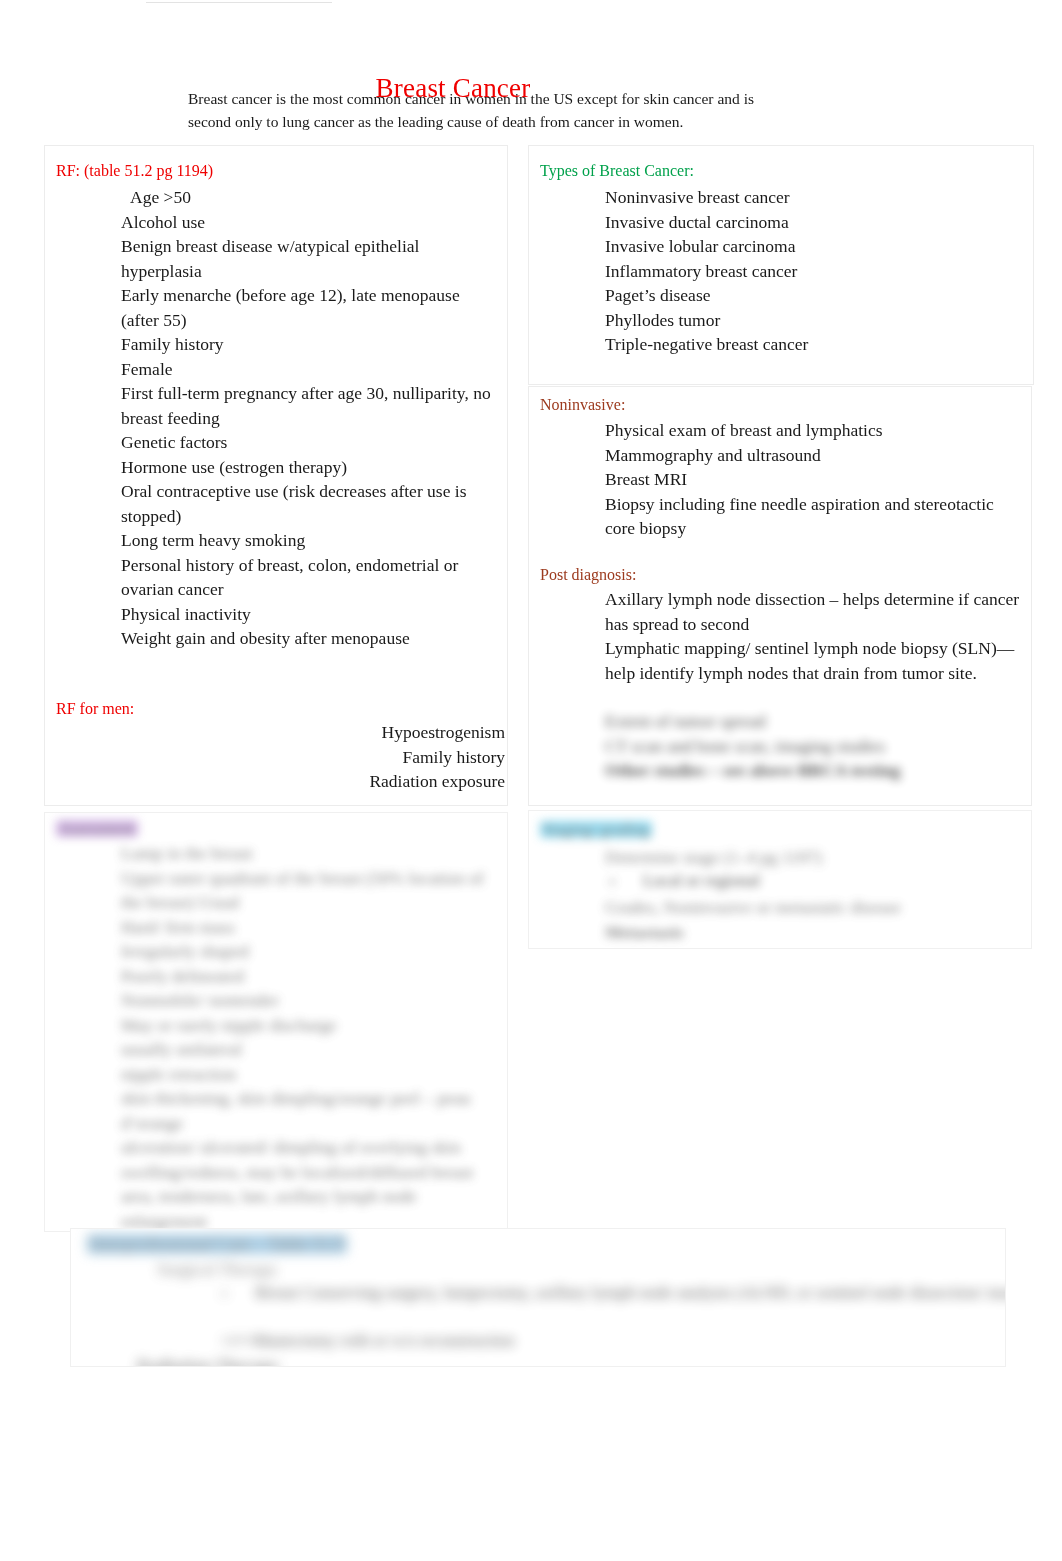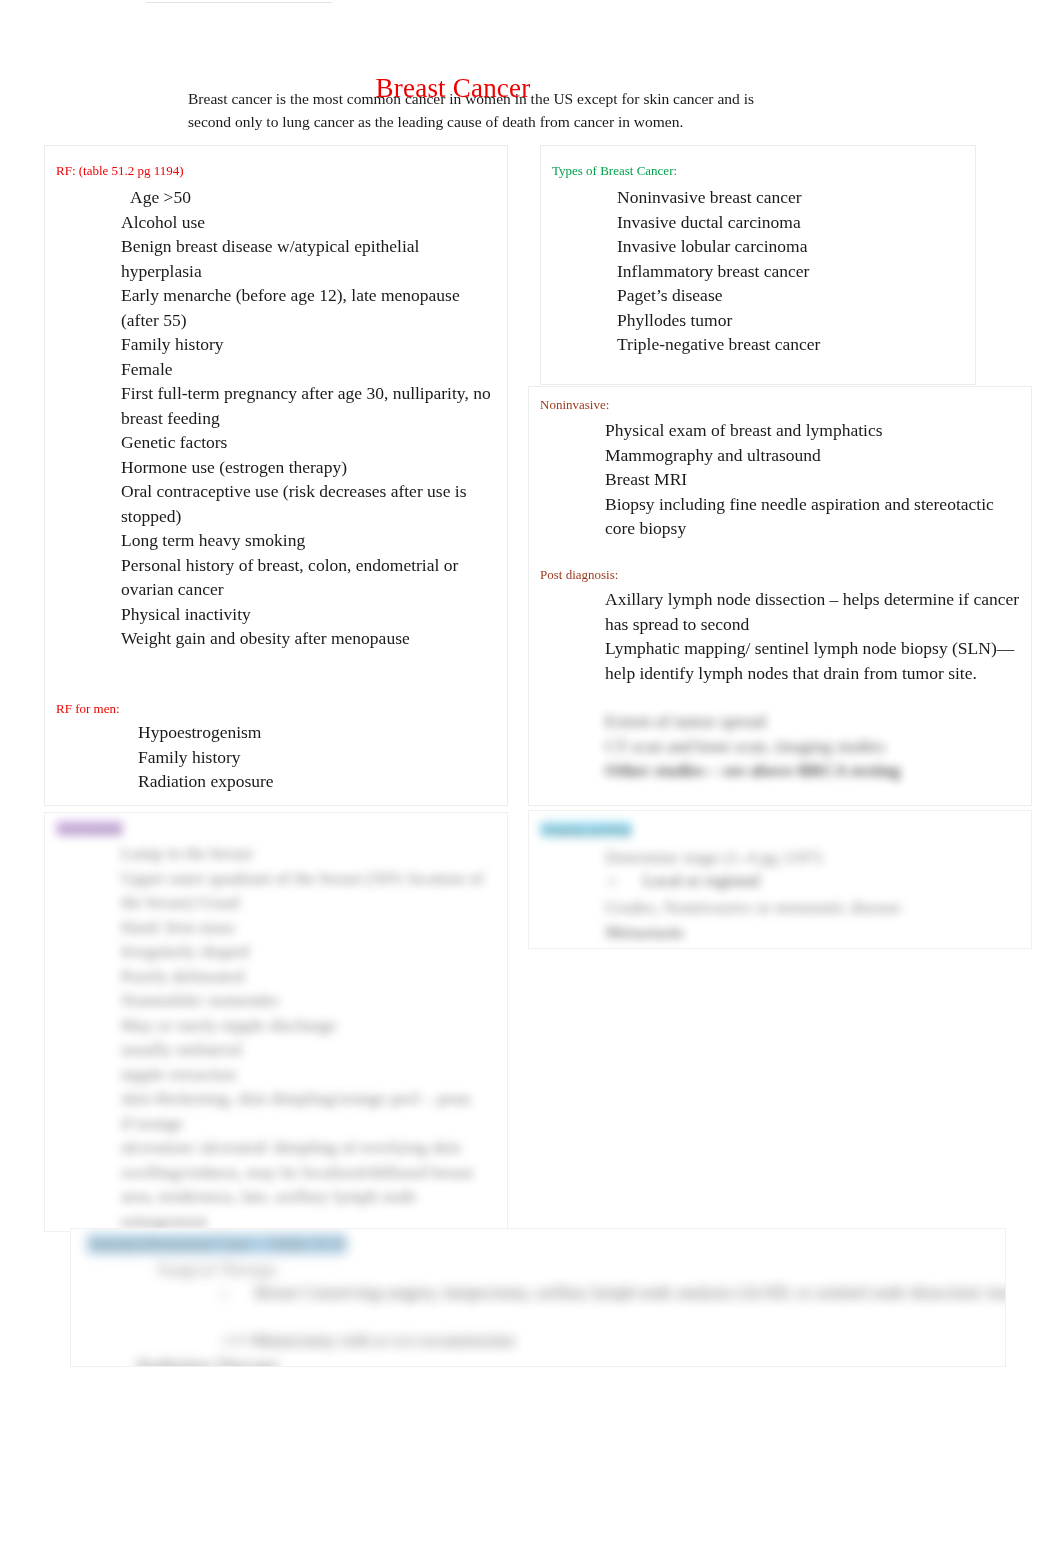--- a/index.html
+++ b/index.html
@@ -67,21 +67,21 @@
   .panel {
     position: absolute;
     border: 1px solid #ececec;
     background: #ffffff;
     box-sizing: border-box;
   }
   .panel.soft { border-color: #f0f0f0; }
 
   
   .hd {
-    font-size: 13px;
+    font-size: 16px;
     line-height: 26px;
     margin: 0;
     font-weight: normal;
     white-space: nowrap;
   }
   .hd.red   { color: #ef0000; }
   .hd.green { color: #00a14b; }
   .hd.brown { color: #9c3a1e; }
 
   
@@ -217,37 +217,37 @@
         <span class="txt">Physical inactivity</span>
       </li>
     <li>
         <span class="glyph"></span>
         <span class="txt">Weight gain and obesity after menopause</span>
       </li>
   </ul>
 
   <div class="hd red" style="position:absolute; left:11px; top:550px;">RF for men:</div>
 
-  <ul class="blist" style="position:absolute; left:17px; top:574px; width:452px;">
+  <ul class="blist" style="position:absolute; left:8px; top:574px; width:452px;text-align:right;">
     <li>
         <span class="glyph"></span>
         <span class="txt">Hypoestrogenism</span>
       </li>
     <li>
         <span class="glyph"></span>
         <span class="txt">Family history</span>
       </li>
     <li>
         <span class="glyph"></span>
         <span class="txt">Radiation exposure</span>
       </li>
   </ul>
 </div>
 
-<div class="panel" style="left:528px; top:145px; width:436px; height:240px;margin-left:12px;">
+<div class="panel" style="left:528px; top:145px; width:506px; height:240px;">
 
   <div class="hd green" style="position:absolute; left:11px; top:12px;">Types of Breast Cancer:</div>
 
   <ul class="blist" style="position:absolute; left:0px; top:39px; width:494px;">
     <li>
         <span class="glyph"></span>
         <span class="txt">Noninvasive breast cancer</span>
       </li>
     <li>
         <span class="glyph"></span>

